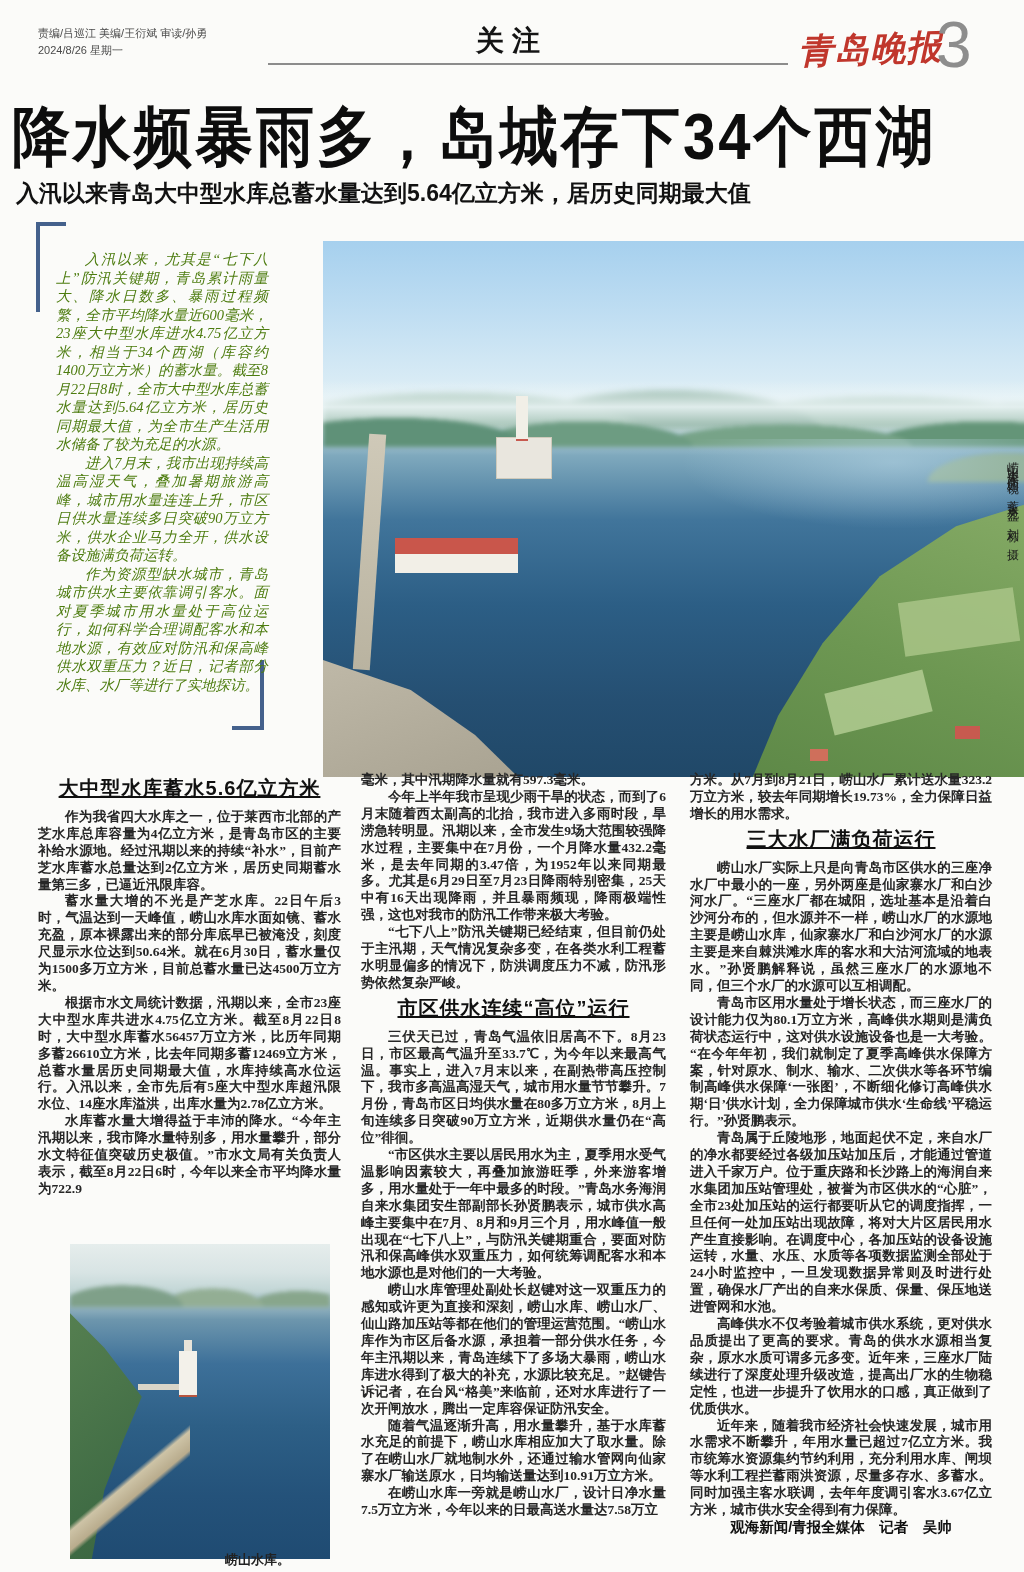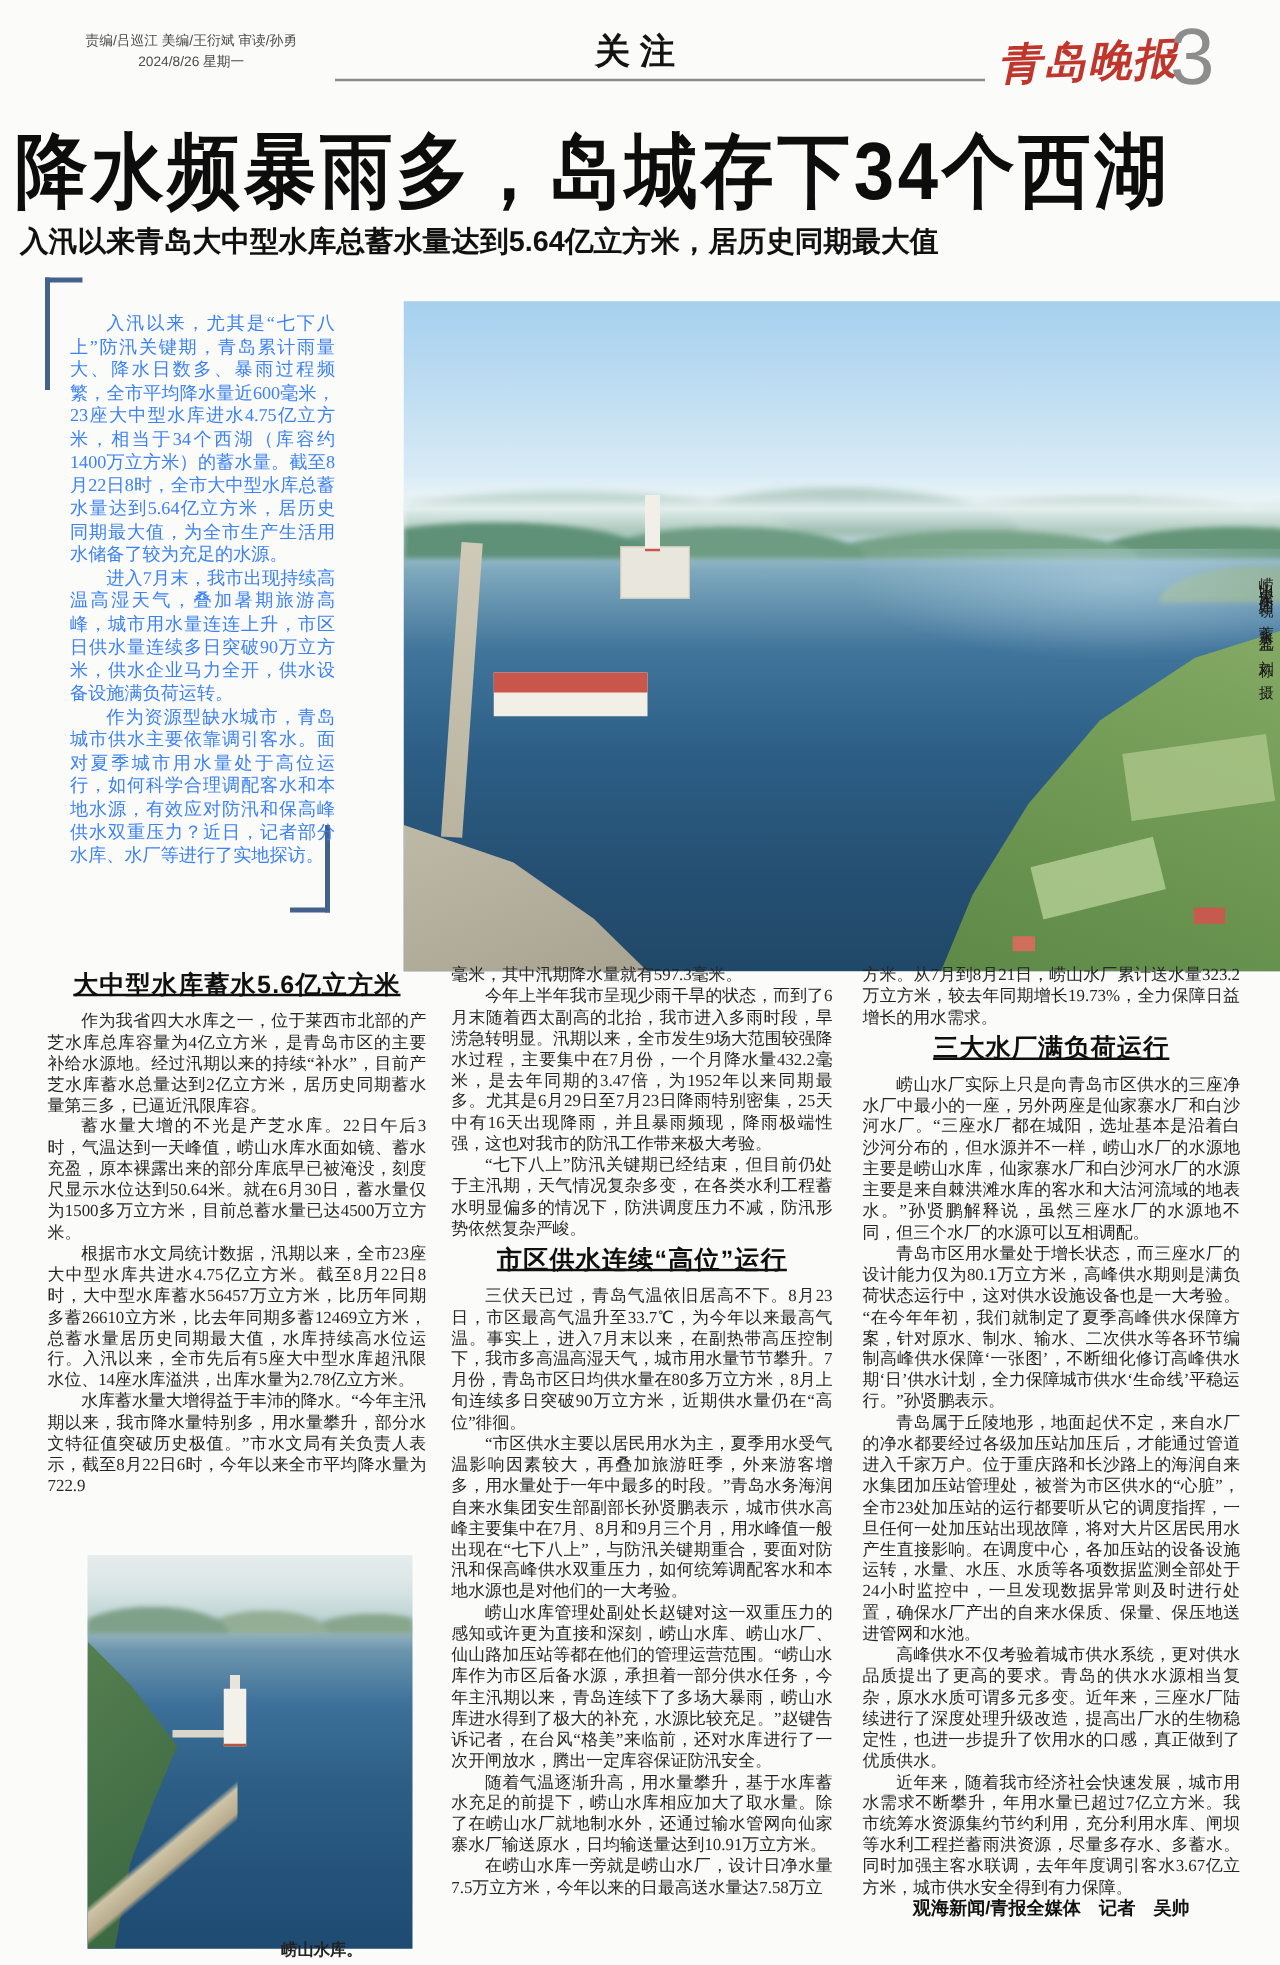--- a/index.html
+++ b/index.html
@@ -8,21 +8,21 @@
     background:#efefed;
     font-family:"Liberation Serif", serif;
     color:#222;
   }
   .page{position:absolute;inset:0;background:#fbfbf9;overflow:hidden;}
 
   
   .header-meta{
     position:absolute;left:38px;top:25px;width:230px;
     font-family:"Liberation Sans", sans-serif;
-    font-size:11px;line-height:17px;color:#4a4a4a;text-align:center;
+    font-size:11px;line-height:17px;color:#4a4a4a;text-align:left;
   }
   .section-title{
     position:absolute;left:0;right:0;top:22px;text-align:center;
     font-family:"Liberation Sans", sans-serif;
     font-size:28px;font-weight:bold;letter-spacing:8px;color:#141414;
   }
   .section-rule{
     position:absolute;left:268px;top:63px;width:520px;height:2px;background:#8c8c8c;
   }
   .masthead{
@@ -46,21 +46,21 @@
   }
   .subhead{
     position:absolute;left:16px;top:178px;width:990px;margin:0;
     font-family:"Liberation Sans", sans-serif;
     font-size:23px;font-weight:bold;color:#111;white-space:nowrap;
   }
 
   
   .intro{
     position:absolute;left:56px;top:250px;width:212px;
-    font-size:14.5px;line-height:18.5px;text-align:justify;color:#3b82f6;
+    font-size:14.5px;line-height:18.5px;text-align:justify;color:#4d7c0f;font-style:italic;
   }
   .intro p{margin:0;text-indent:2em;}
   .bracket-open{
     position:absolute;left:36px;top:222px;width:26px;height:86px;
     border-left:4px solid #44618c;border-top:4px solid #44618c;
   }
   .bracket-close{
     position:absolute;left:232px;top:660px;width:28px;height:66px;
     border-right:4px solid #44618c;border-bottom:4px solid #44618c;
   }
@@ -111,21 +111,21 @@
     writing-mode:vertical-rl;text-orientation:upright;
     font-family:"Liberation Sans", sans-serif;
     font-size:12px;letter-spacing:3px;color:#1a1a1a;
   }
 
   
   .col{
     position:absolute;top:772px;
     font-size:13.5px;line-height:16.9px;text-align:justify;color:#262626;
   }
-  .col p{margin:0;text-indent:2em;}
+  .col p{margin:0;text-indent:2em;font-weight:bold;}
   .col p.cont{text-indent:0;}
   .col h3{
     margin:8px 0 12px;text-align:center;
     font-family:"Liberation Sans", sans-serif;
     font-size:20px;font-weight:bold;color:#101010;letter-spacing:1px;text-decoration:underline;
   }
   .col1{left:38px;width:303px;}
   .col2{left:361px;width:305px;}
   .col3{left:690px;width:302px;}
   .byline{

